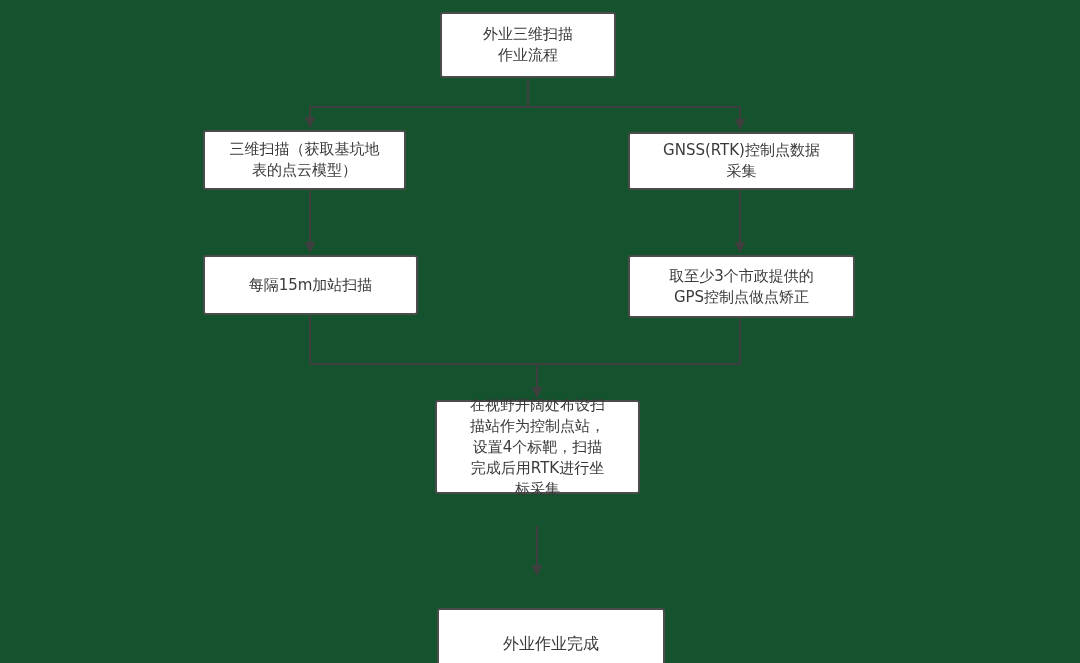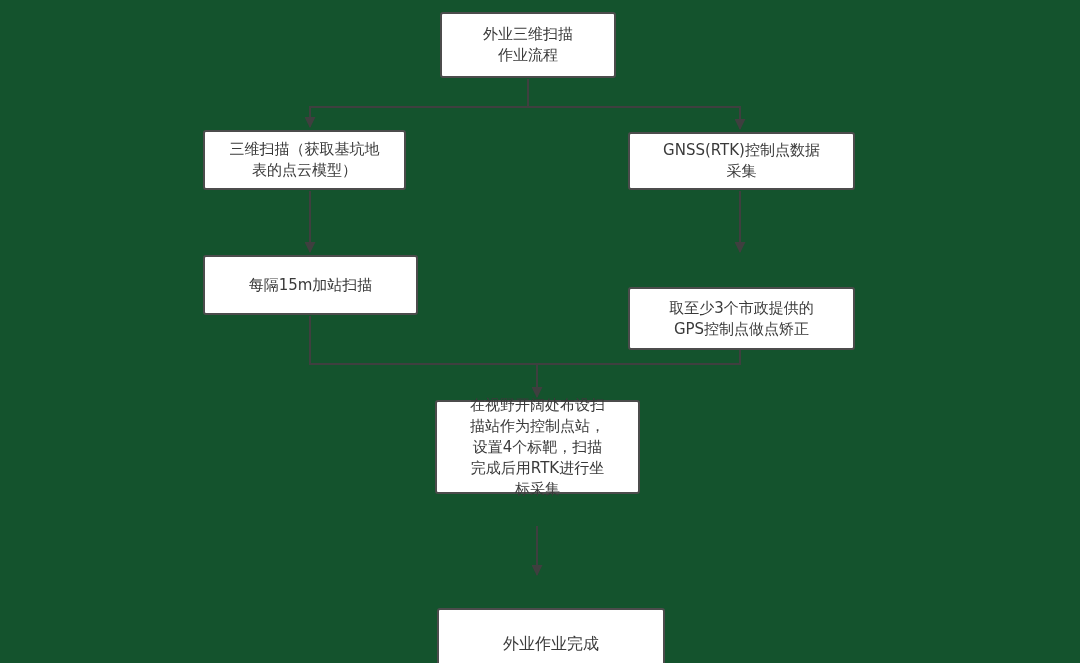--- a/index.html
+++ b/index.html
@@ -36,21 +36,21 @@
     white-space: pre-line;
     font-size: 15px;
     line-height: 1.4;
     color: #3a3a3a;
     padding: 2px 6px;
   }
   .n-start    { left: 440px; top: 12px;  width: 176px; height: 66px; }
   .n-scan     { left: 203px; top: 130px; width: 203px; height: 60px; }
   .n-gnss     { left: 628px; top: 132px; width: 227px; height: 58px; }
   .n-interval { left: 203px; top: 242px; width: 215px; height: 60px; margin-top: 13px; }
-  .n-gps      { left: 628px; top: 255px; width: 227px; height: 63px; margin-top: 32px; }
+  .n-gps      { left: 628px; top: 255px; width: 227px; height: 63px; }
   .n-setup    { left: 435px; top: 400px; width: 205px; height: 94px; }
   .n-done     { left: 437px; top: 608px; width: 228px; height: 72px; font-size: 16px; }
   .flow-line {
     stroke: #3f3f3f;
     stroke-width: 2;
     fill: none;
   }
 </style>
 </head>
 <body>

